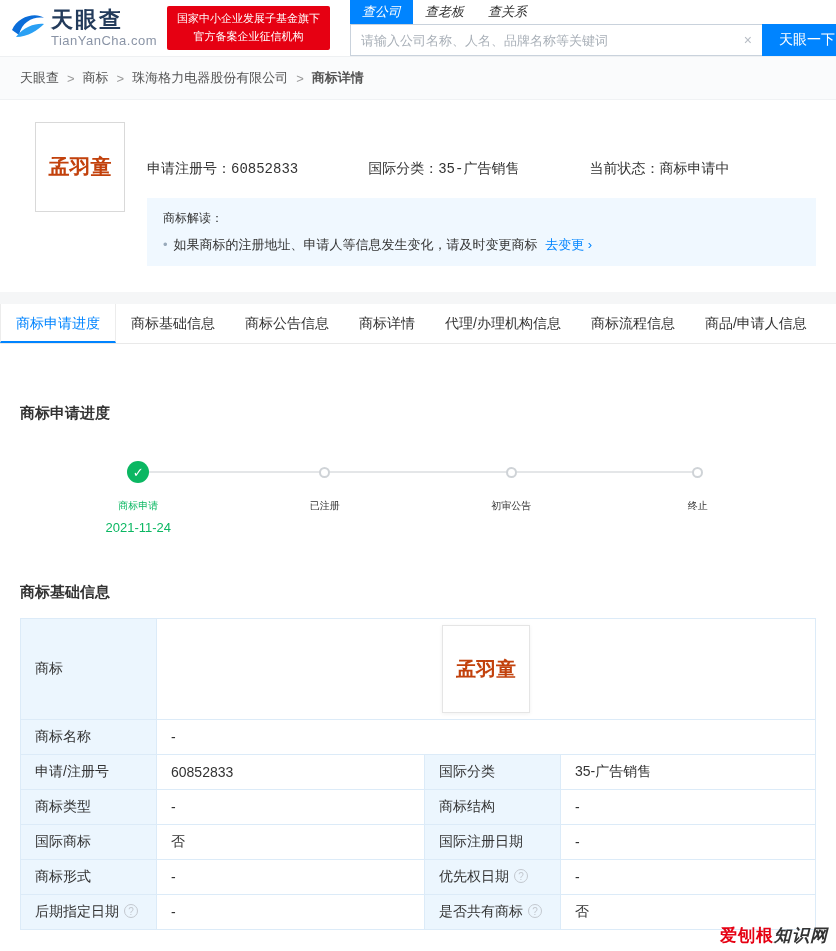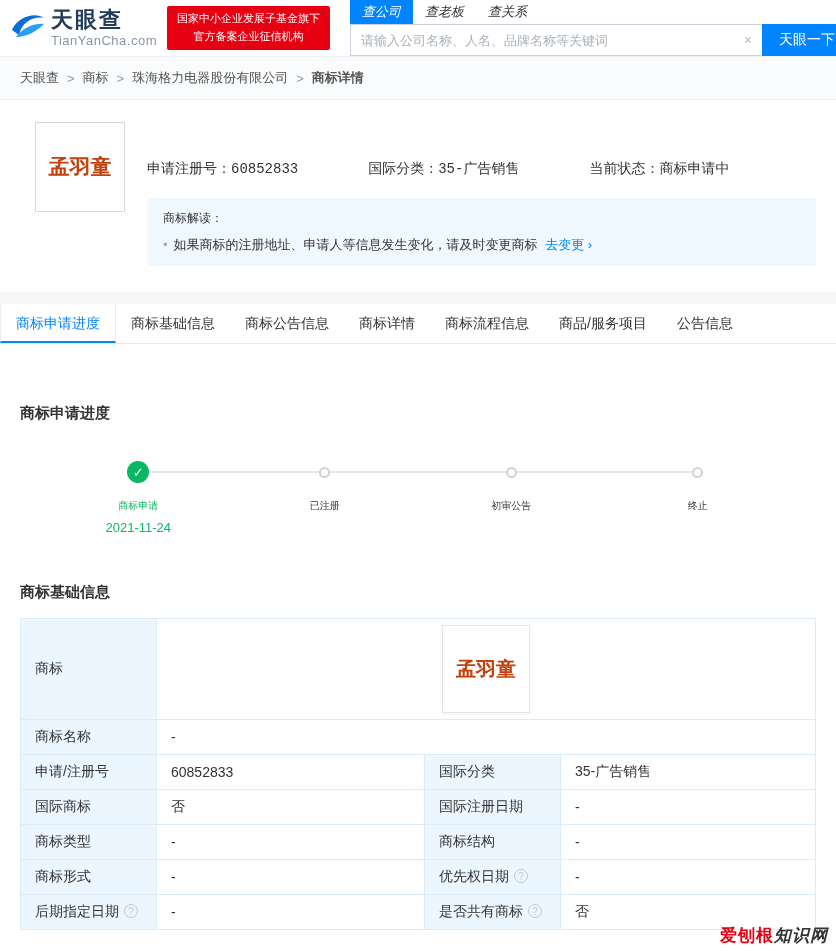--- a/index.html
+++ b/index.html
@@ -164,22 +164,23 @@
   </div>
 </section>
 
 <div class="gap-band"></div>
 
 <nav class="tabs-nav">
   <span class="tab-item active">商标申请进度</span>
   <span class="tab-item">商标基础信息</span>
   <span class="tab-item">商标公告信息</span>
   <span class="tab-item">商标详情</span>
+  <span class="tab-item">代理/办理机构信息</span>
   <span class="tab-item">商标流程信息</span>
-  <span class="tab-item">商品/服务项目</span>
+  <span class="tab-item">商品/申请人信息</span>
   <span class="tab-item">公告信息</span>
 </nav>
 
 <main class="content">
 
   <h3 class="section-title progress-title">商标申请进度</h3>
 
   <div class="timeline">
     <div class="step done">
       <div class="dot-area">
@@ -230,32 +231,32 @@
       <td class="lbl">商标名称</td>
       <td class="val" colspan="3">-</td>
     </tr>
     <tr>
       <td class="lbl">申请/注册号</td>
       <td class="val">60852833</td>
       <td class="lbl">国际分类</td>
       <td class="val">35-广告销售</td>
     </tr>
     <tr>
+      <td class="lbl">商标类型</td>
+      <td class="val">-</td>
+      <td class="lbl">商标结构</td>
+      <td class="val">-</td>
+    </tr>
+    <tr>
       <td class="lbl">国际商标</td>
       <td class="val">否</td>
       <td class="lbl">国际注册日期</td>
       <td class="val">-</td>
     </tr>
     <tr>
-      <td class="lbl">商标类型</td>
-      <td class="val">-</td>
-      <td class="lbl">商标结构</td>
-      <td class="val">-</td>
-    </tr>
-    <tr>
       <td class="lbl">商标形式</td>
       <td class="val">-</td>
       <td class="lbl"><span>优先权日期</span><span class="info-icon">?</span></td>
       <td class="val">-</td>
     </tr>
     <tr>
       <td class="lbl"><span>后期指定日期</span><span class="info-icon">?</span></td>
       <td class="val">-</td>
       <td class="lbl"><span>是否共有商标</span><span class="info-icon">?</span></td>
       <td class="val">否</td>

